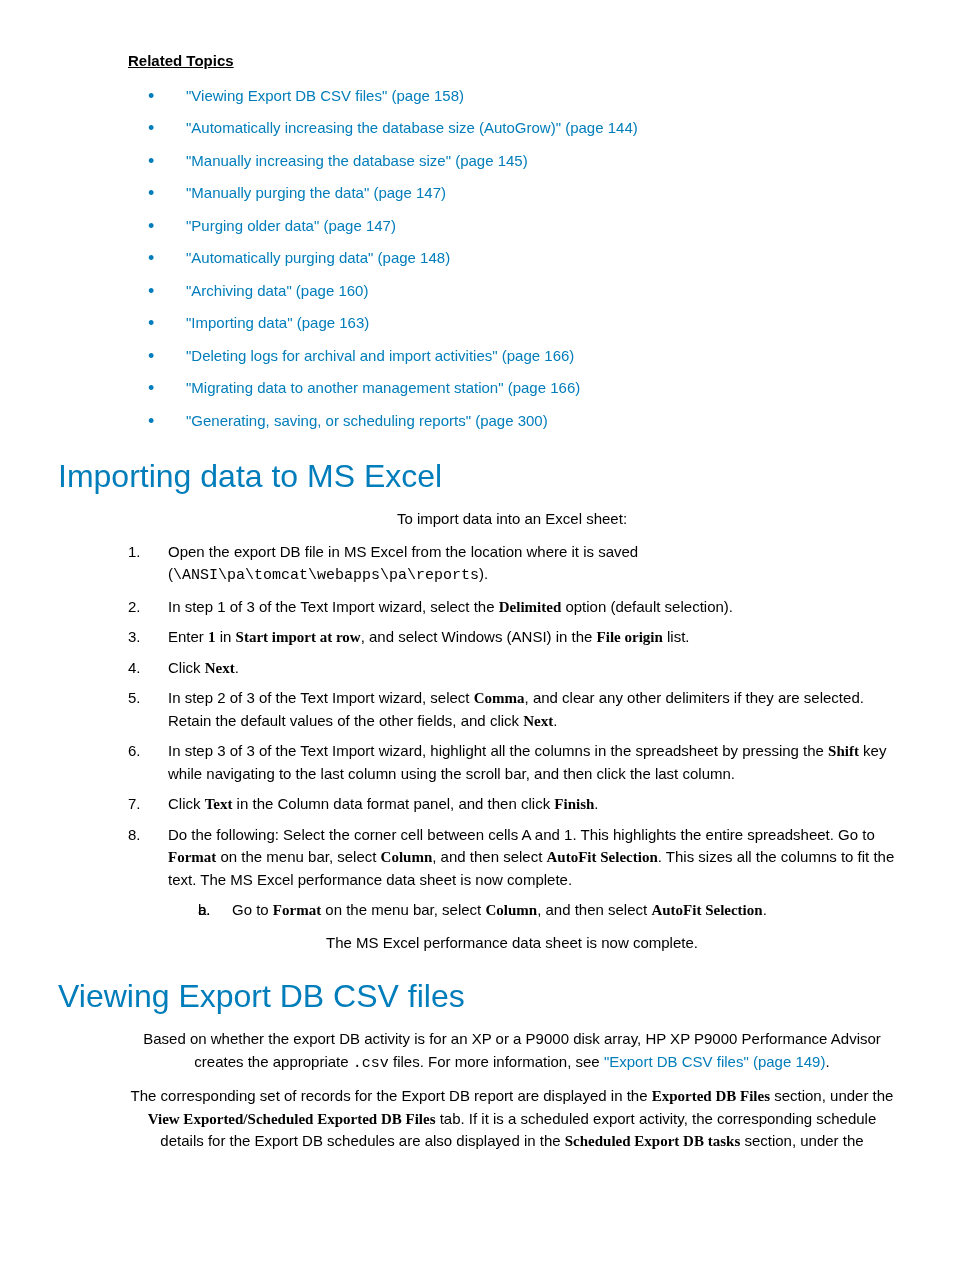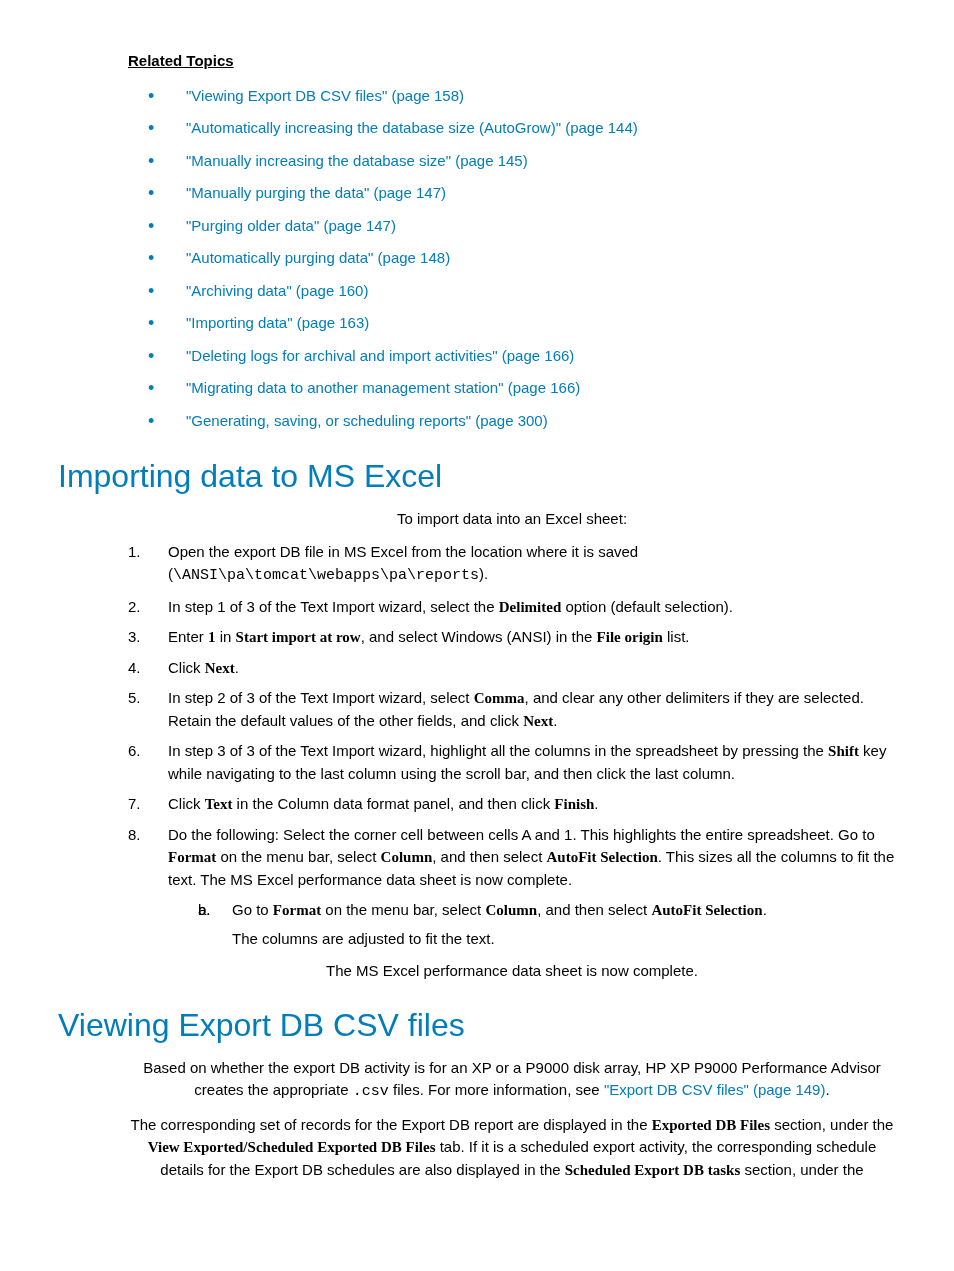--- a/index.html
+++ b/index.html
@@ -129,21 +129,20 @@
   <li><span class="num">7.</span>
     <span>Click </span><b>Text</b><span> in the Column data format panel, and then click </span><b>Finish</b><span>.</span>
   </li>
   <li><span class="num">8.</span>
     <span>Do the following: Select the corner cell between cells A and 1. This highlights the entire spreadsheet. Go to </span><b>Format</b><span> on the menu bar, select </span><b>Column</b><span>, and then select </span><b>AutoFit Selection</b><span>. This sizes all the columns to fit the text. The MS Excel performance data sheet is now complete.</span>
     <ol class="sub">
       <li><span class="num">a.</span>
       </li>
       <li><span class="num">b.</span>
         <span>Go to </span><b>Format</b><span> on the menu bar, select </span><b>Column</b><span>, and then select </span><b>AutoFit Selection</b><span>.</span>
-        <div style="margin-top:6px">The columns are adjusted to fit the text.</div>
       </li>
     </ol>
   </li>
 </ol>
 
 <p class="body-indent">The MS Excel performance data sheet is now complete.</p>
 
 <h2 class="section">Viewing Export DB CSV files</h2>
 <p class="body-indent">
   <span>Based on whether the export DB activity is for an XP or a P9000 disk array, HP XP P9000 Performance Advisor creates the appropriate </span><span class="mono">.csv</span><span> files. For more information, see </span><span class="link">"Export DB CSV files" (page 149)</span><span>.</span>

